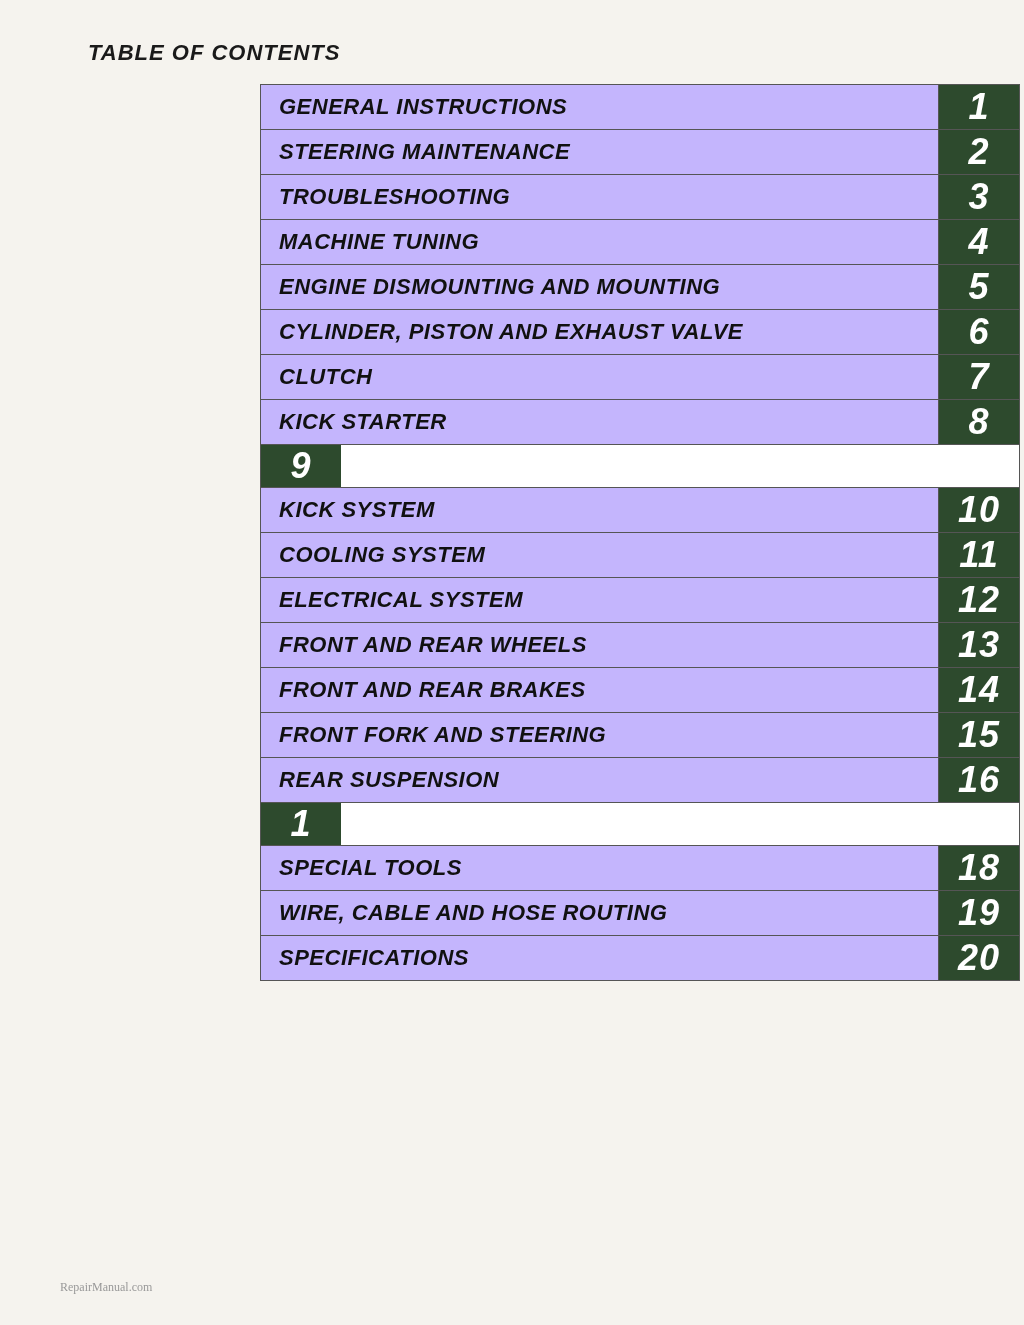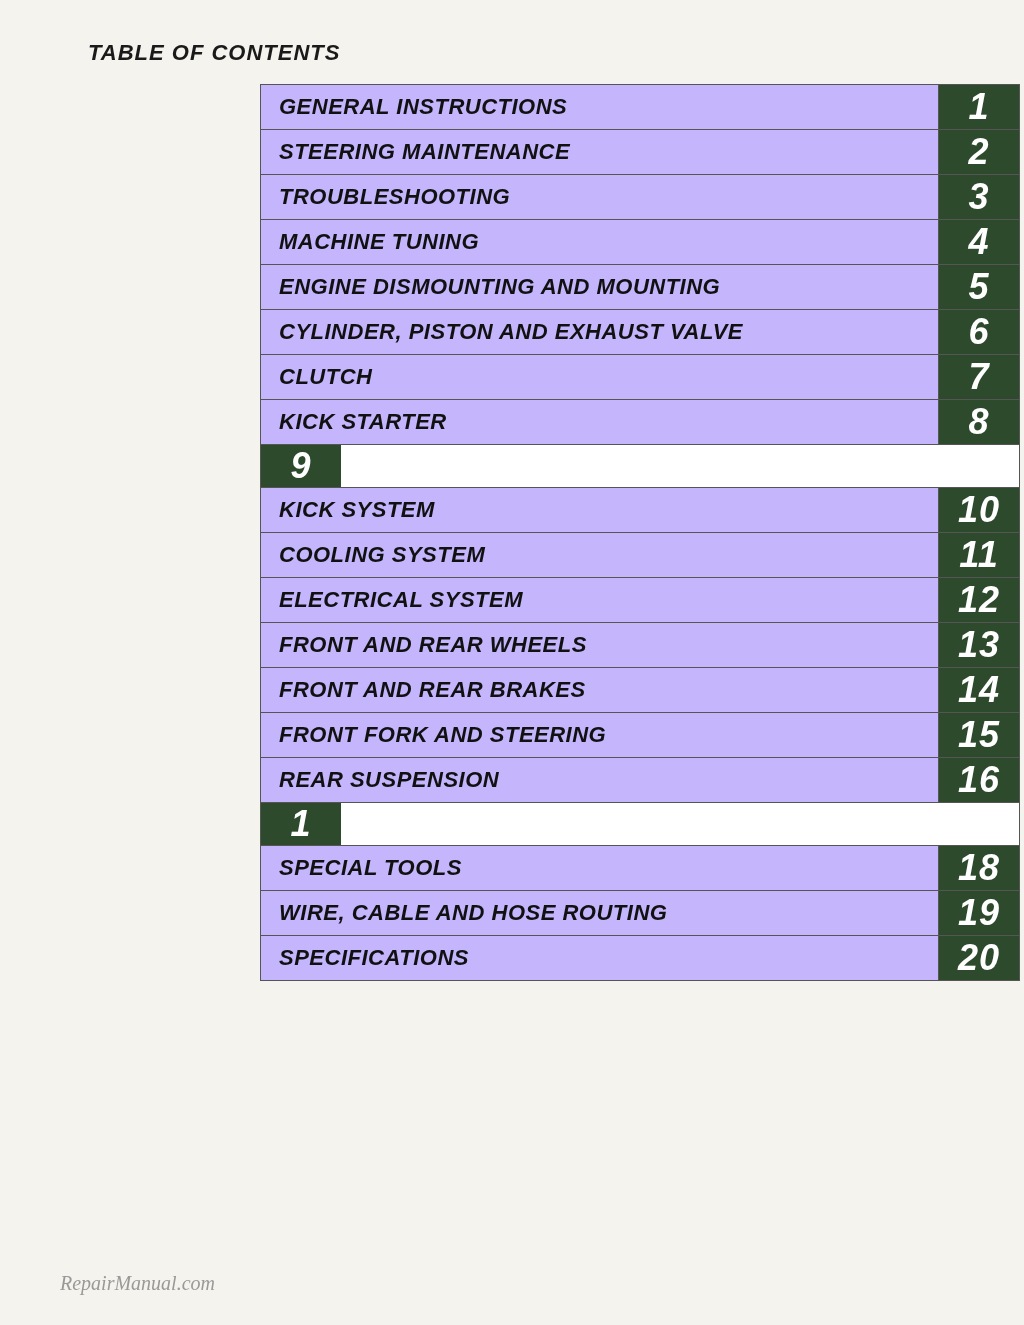--- a/index.html
+++ b/index.html
@@ -72,22 +72,21 @@
       display: flex;
       align-items: center;
       justify-content: center;
       letter-spacing: 1px;
     }
 
     .watermark {
       position: absolute;
       bottom: 30px;
       left: 60px;
-      font-style: italic;
-      font-size: 20px;
+      font-size: 12px;
       color: #999;
       font-family: Georgia, serif;
     }
   </style>
 </head>
 <body>
 
 <div class="page-title">TABLE OF CONTENTS</div>
 
 <div class="toc-container" id="toc-container">

